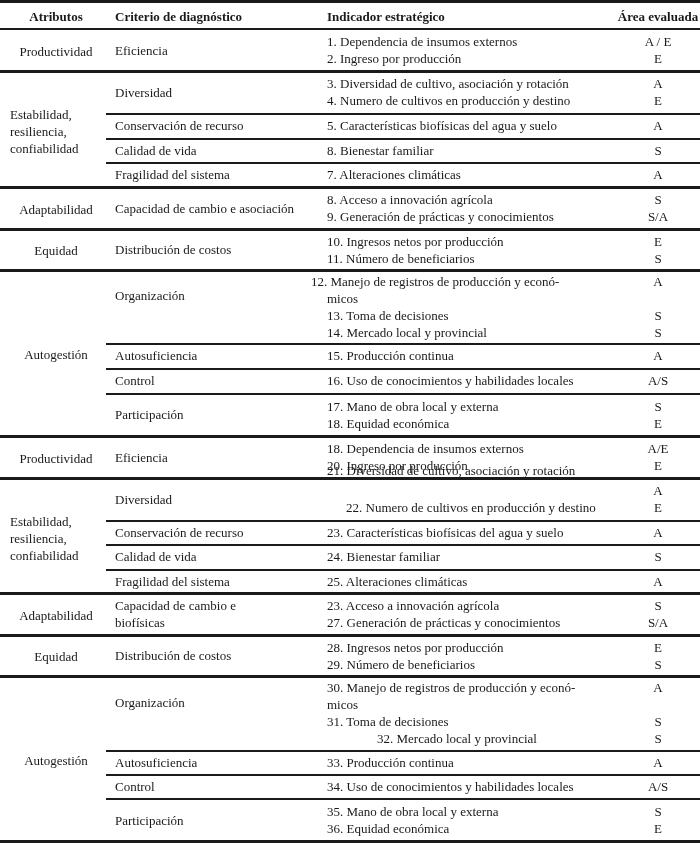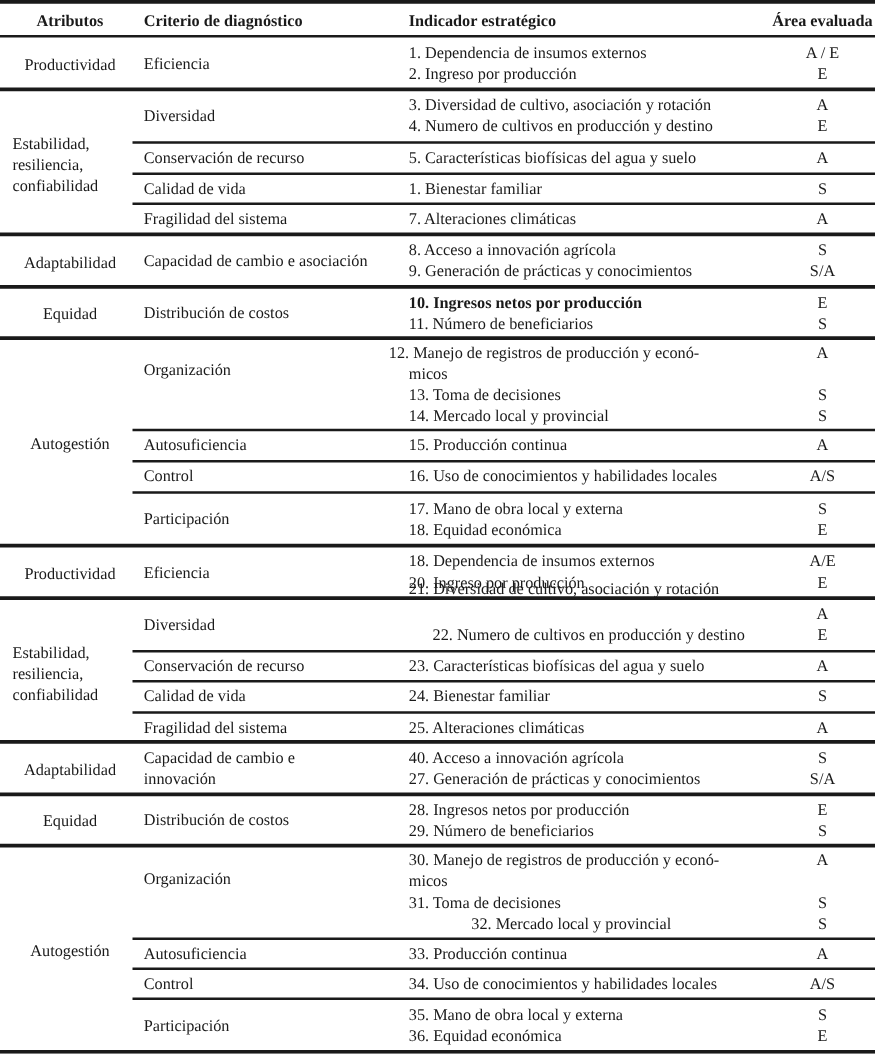--- a/index.html
+++ b/index.html
@@ -31,35 +31,35 @@
     <div class="txt" style="top: 75px; left: 327px;">3. Diversidad de cultivo, asociación y rotación</div>
     <div class="txt" style="top: 75px; left: 598px; width: 120px; text-align: center;">A</div>
     <div class="txt" style="top: 92px; left: 327px;">4. Numero de cultivos en producción y destino</div>
     <div class="txt" style="top: 92px; left: 598px; width: 120px; text-align: center;">E</div>
     <div class="hline" style="left: 106px; top: 113px; width: 594px;"></div>
     <div class="txt" style="top: 117px; left: 115px;">Conservación de recurso</div>
     <div class="txt" style="top: 117px; left: 327px;">5. Características biofísicas del agua y suelo</div>
     <div class="txt" style="top: 117px; left: 598px; width: 120px; text-align: center;">A</div>
     <div class="hline" style="left: 106px; top: 138px; width: 594px;"></div>
     <div class="txt" style="top: 142px; left: 115px;">Calidad de vida</div>
-    <div class="txt" style="top: 142px; left: 327px;">1. Bienestar familiar</div>
+    <div class="txt" style="top: 142px; left: 327px;">8. Bienestar familiar</div>
     <div class="txt" style="top: 142px; left: 598px; width: 120px; text-align: center;">S</div>
     <div class="hline" style="left: 106px; top: 162px; width: 594px;"></div>
     <div class="txt" style="top: 166px; left: 115px;">Fragilidad del sistema</div>
     <div class="txt" style="top: 166px; left: 327px;">7. Alteraciones climáticas</div>
     <div class="txt" style="top: 166px; left: 598px; width: 120px; text-align: center;">A</div>
     <div class="hline thick" style="left: 0px; top: 186px; width: 700px;"></div>
     <div class="txt" style="top: 200px; left: 115px;">Capacidad de cambio e asociación</div>
     <div class="txt" style="top: 191px; left: 327px;">8. Acceso a innovación agrícola</div>
     <div class="txt" style="top: 191px; left: 598px; width: 120px; text-align: center;">S</div>
     <div class="txt" style="top: 208px; left: 327px;">9. Generación de prácticas y conocimientos</div>
     <div class="txt" style="top: 208px; left: 598px; width: 120px; text-align: center;">S/A</div>
     <div class="hline thick" style="left: 0px; top: 228px; width: 700px;"></div>
     <div class="txt" style="top: 241px; left: 115px;">Distribución de costos</div>
-    <div class="txt" style="top: 233px; left: 327px; font-weight: bold;">10. Ingresos netos por producción</div>
+    <div class="txt" style="top: 233px; left: 327px;">10. Ingresos netos por producción</div>
     <div class="txt" style="top: 233px; left: 598px; width: 120px; text-align: center;">E</div>
     <div class="txt" style="top: 250px; left: 327px;">11. Número de beneficiarios</div>
     <div class="txt" style="top: 250px; left: 598px; width: 120px; text-align: center;">S</div>
     <div class="hline thick" style="left: 0px; top: 269px; width: 700px;"></div>
     <div class="txt" style="top: 287px; left: 115px;">Organización</div>
     <div class="txt" style="top: 273px; left: 311px;">12. Manejo de registros de producción y econó-</div>
     <div class="txt" style="top: 273px; left: 598px; width: 120px; text-align: center;">A</div>
     <div class="txt" style="top: 290px; left: 327px;">micos</div>
     <div class="txt" style="top: 307px; left: 327px;">13. Toma de decisiones</div>
     <div class="txt" style="top: 307px; left: 598px; width: 120px; text-align: center;">S</div>
@@ -98,22 +98,22 @@
     <div class="hline" style="left: 106px; top: 544px; width: 594px;"></div>
     <div class="txt" style="top: 548px; left: 115px;">Calidad de vida</div>
     <div class="txt" style="top: 548px; left: 327px;">24. Bienestar familiar</div>
     <div class="txt" style="top: 548px; left: 598px; width: 120px; text-align: center;">S</div>
     <div class="hline" style="left: 106px; top: 569px; width: 594px;"></div>
     <div class="txt" style="top: 573px; left: 115px;">Fragilidad del sistema</div>
     <div class="txt" style="top: 573px; left: 327px;">25. Alteraciones climáticas</div>
     <div class="txt" style="top: 573px; left: 598px; width: 120px; text-align: center;">A</div>
     <div class="hline thick" style="left: 0px; top: 592px; width: 700px;"></div>
     <div class="txt" style="top: 597px; left: 115px;">Capacidad de cambio e</div>
-    <div class="txt" style="top: 614px; left: 115px;">innovación</div>
-    <div class="txt" style="top: 597px; left: 327px;">40. Acceso a innovación agrícola</div>
+    <div class="txt" style="top: 614px; left: 115px;">biofísicas</div>
+    <div class="txt" style="top: 597px; left: 327px;">23. Acceso a innovación agrícola</div>
     <div class="txt" style="top: 597px; left: 598px; width: 120px; text-align: center;">S</div>
     <div class="txt" style="top: 614px; left: 327px;">27. Generación de prácticas y conocimientos</div>
     <div class="txt" style="top: 614px; left: 598px; width: 120px; text-align: center;">S/A</div>
     <div class="hline thick" style="left: 0px; top: 634px; width: 700px;"></div>
     <div class="txt" style="top: 647px; left: 115px;">Distribución de costos</div>
     <div class="txt" style="top: 639px; left: 327px;">28. Ingresos netos por producción</div>
     <div class="txt" style="top: 639px; left: 598px; width: 120px; text-align: center;">E</div>
     <div class="txt" style="top: 656px; left: 327px;">29. Número de beneficiarios</div>
     <div class="txt" style="top: 656px; left: 598px; width: 120px; text-align: center;">S</div>
     <div class="hline thick" style="left: 0px; top: 675px; width: 700px;"></div>

